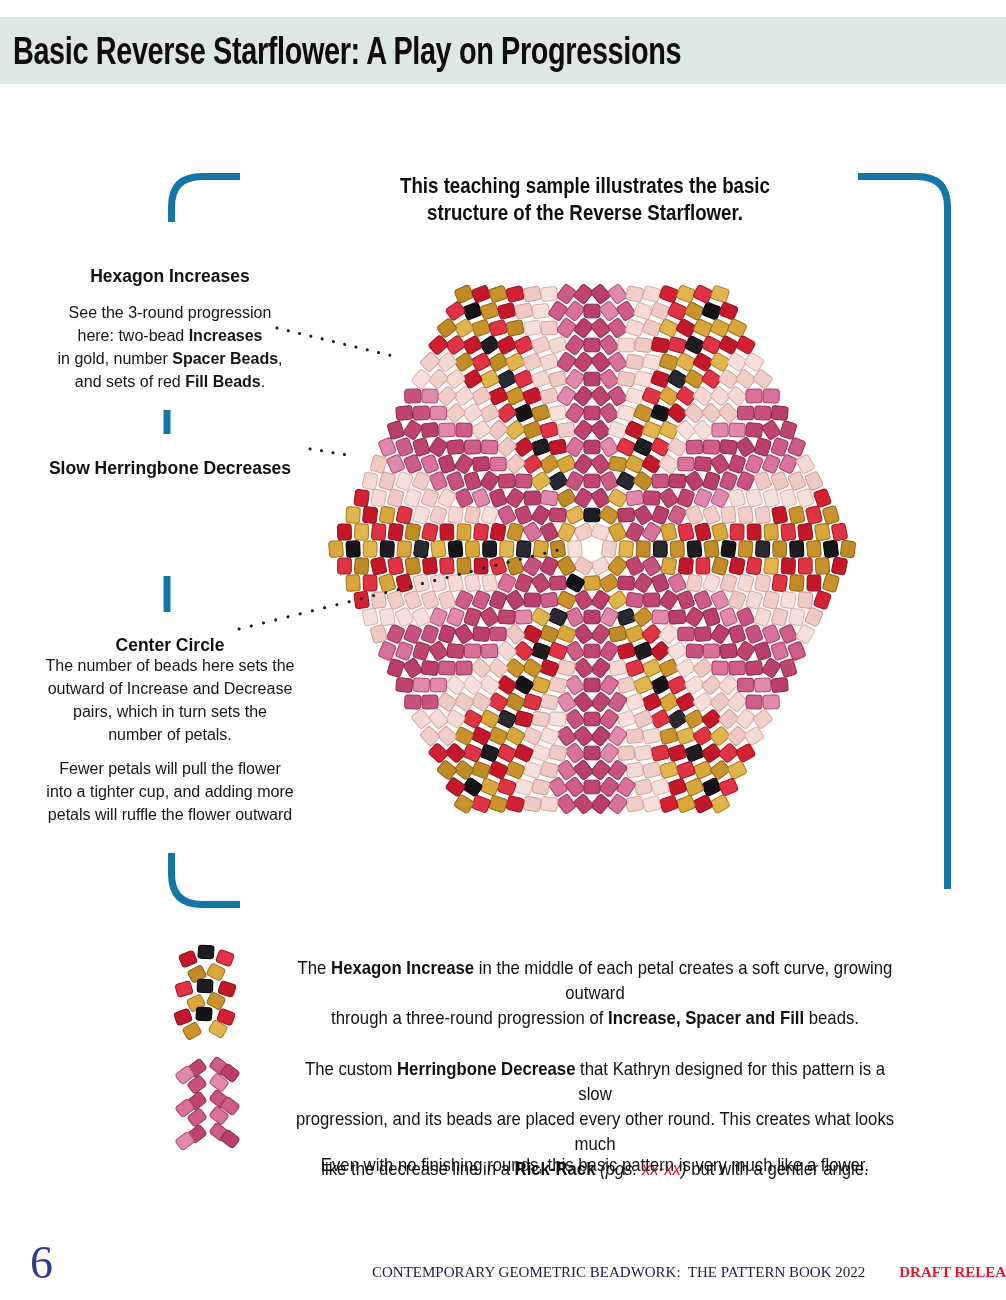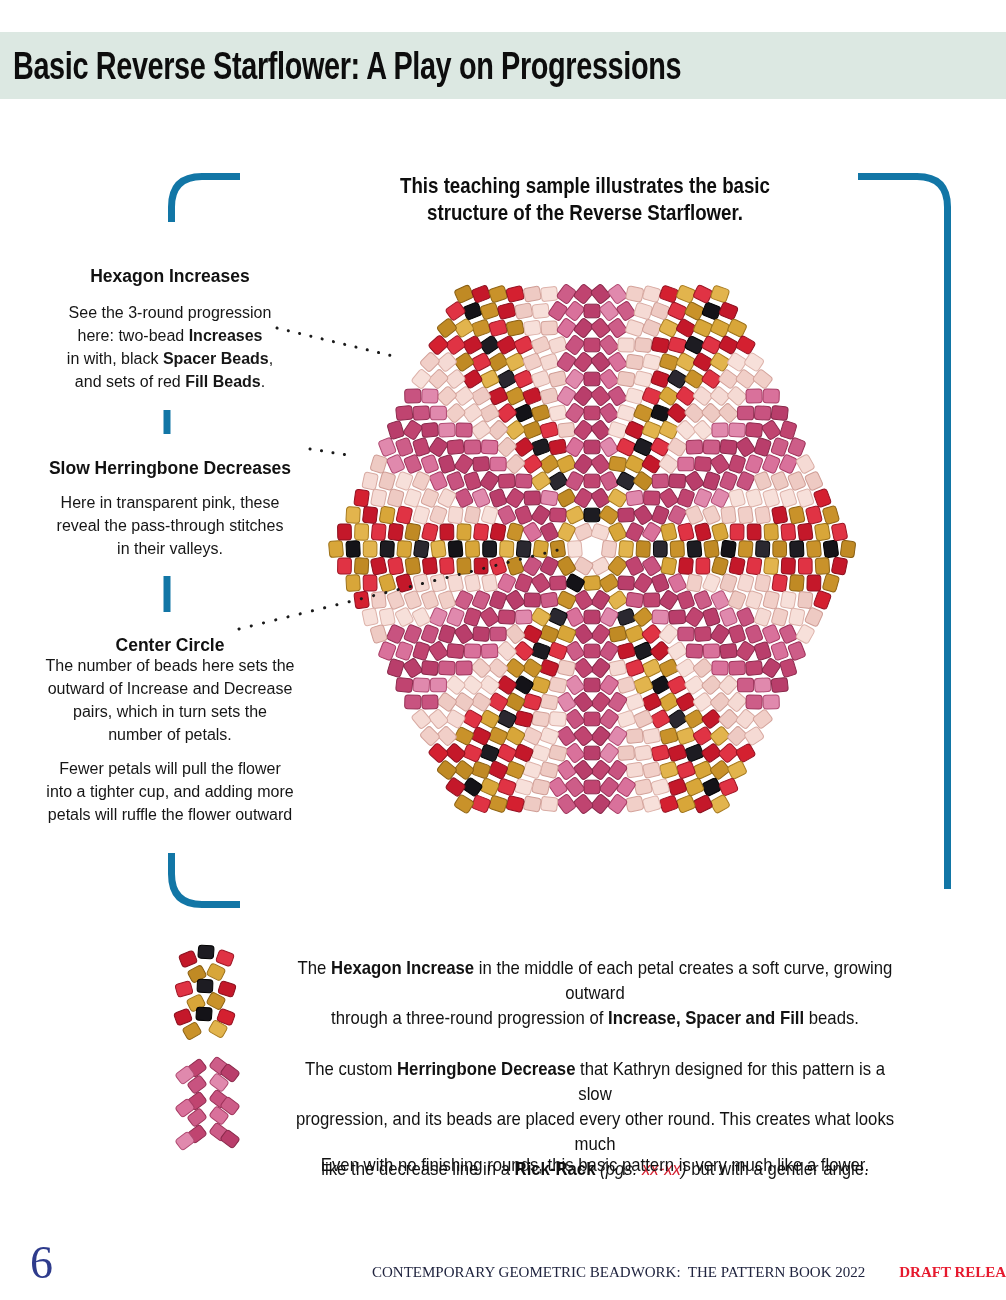--- a/index.html
+++ b/index.html
@@ -1,18 +1,18 @@
 <!DOCTYPE html>
 <html><head>
 <meta charset="utf-8">
 <style>
   html,body{margin:0;padding:0;background:#fff;}
   .page{position:relative;width:1006px;height:1300px;background:#ffffff;overflow:hidden;
         font-family:"Liberation Sans", sans-serif;color:#1a1a1a;}
-  .band{position:absolute;left:0;top:32px;width:1006px;height:67px;background:#dce8e2;}
+  .band{position:absolute;left:0;top:17px;width:1006px;height:67px;background:#dce8e2;}
   .band h1{margin:0;padding:13px 0 0 17px;font-size:38px;font-weight:bold;color:#0d0d0d;
            letter-spacing:-0.5px;white-space:nowrap;transform:scaleX(0.76);transform-origin:0 50%;}
   .art{position:absolute;left:0;top:0;width:1006px;height:1300px;}
   .intro{position:absolute;top:172px;left:330px;width:510px;text-align:center;
          font-size:22px;font-weight:bold;line-height:27px;color:#0e0e0e;
          transform:scaleX(0.85);transform-origin:50% 0;}
   .anno{position:absolute;left:35px;width:270px;text-align:center;}
   .anno h2{margin:0;font-size:17.5px;font-weight:bold;color:#111;}
   .anno p{margin:0;font-size:16px;line-height:23px;color:#161616;}
   .bpara{position:absolute;left:250px;width:690px;text-align:center;font-size:19px;
@@ -814,31 +814,26 @@
     <div>This teaching sample illustrates the basic</div>
     <div>structure of the Reverse Starflower.</div>
   </div>
 
   <div class="anno" style="top:266px">
     <h2>Hexagon Increases</h2>
   </div>
   <div class="anno" style="top:301px">
     <p><span>See the 3-round progression</span></p>
     <p><span>here: two-bead </span><b>Increases</b></p>
-    <p><span>in with, black </span><b>Spacer Beads</b><span>,</span></p>
+    <p><span>in gold, number </span><b>Spacer Beads</b><span>,</span></p>
     <p><span>and sets of red </span><b>Fill Beads</b><span>.</span></p>
   </div>
 
   <div class="anno" style="top:458px">
     <h2>Slow Herringbone Decreases</h2>
-  </div>
-  <div class="anno" style="top:491px">
-    <p>Here in transparent pink, these</p>
-    <p>reveal the pass-through stitches</p>
-    <p>in their valleys.</p>
   </div>
 
   <div class="anno" style="top:635px">
     <h2>Center Circle</h2>
   </div>
   <div class="anno" style="top:654px">
     <p>The number of beads here sets the</p>
     <p>outward of Increase and Decrease</p>
     <p>pairs, which in turn sets the</p>
     <p>number of petals.</p>

